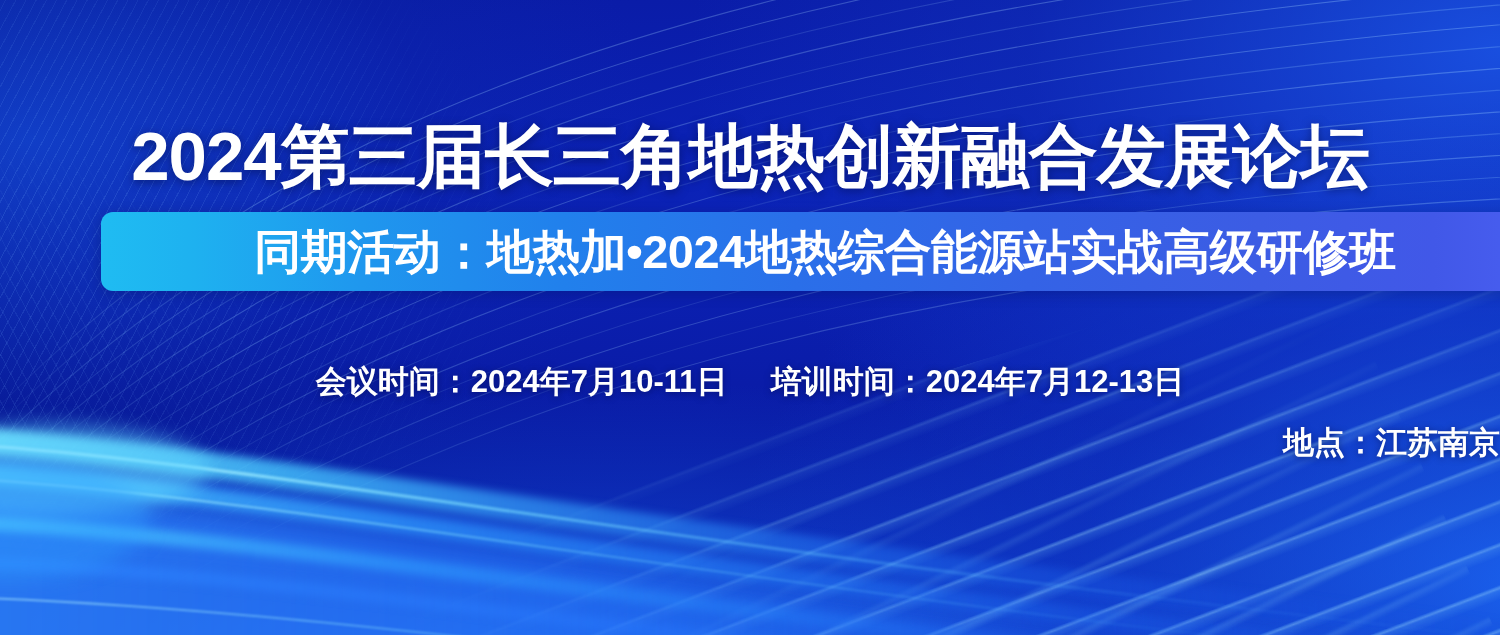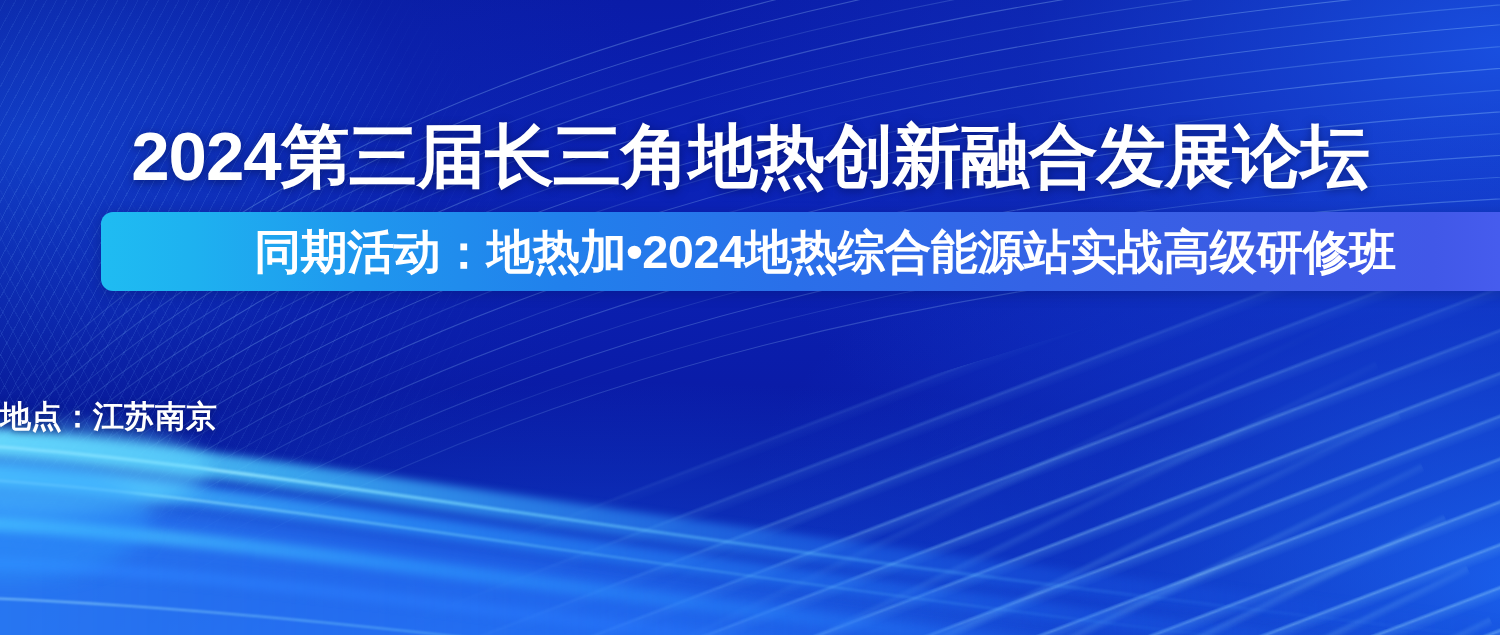--- a/index.html
+++ b/index.html
@@ -137,22 +137,22 @@
     color:#ffffff;
     font-size:31px;
     font-weight:bold;
     line-height:1;
     white-space:nowrap;
     text-shadow:0 1px 6px rgba(0,10,60,.5);
   }
   .meta .gap{ display:inline-block; width:26px; }
 
   .place{
-    position:absolute; left:0; right:0; top:401px;
-    text-align:left;
+    position:absolute; left:0; right:0; top:427px;
+    text-align:right;
     color:#ffffff;
     font-size:31px;
     font-weight:bold;
     line-height:1;
     white-space:nowrap;
     text-shadow:0 1px 6px rgba(0,10,60,.5);
   }
 </style>
 </head>
 <body>
@@ -271,19 +271,24 @@
   </div>
 
   <div class="content">
 
     <h1 class="title">2024第三届长三角地热创新融合发展论坛</h1>
 
     <div class="subtitle-bar">
       <span class="subtitle-text">同期活动：地热加•2024地热综合能源站实战高级研修班</span>
     </div>
 
+    <div class="meta">
+      <span>会议时间：2024年7月10-11日</span>
+      <span class="gap"></span>
+      <span>培训时间：2024年7月12-13日</span>
+    </div>
 
     <div class="place">
       <span>地点：江苏南京</span>
     </div>
 
   </div>
 </div>
 
 </body></html>

